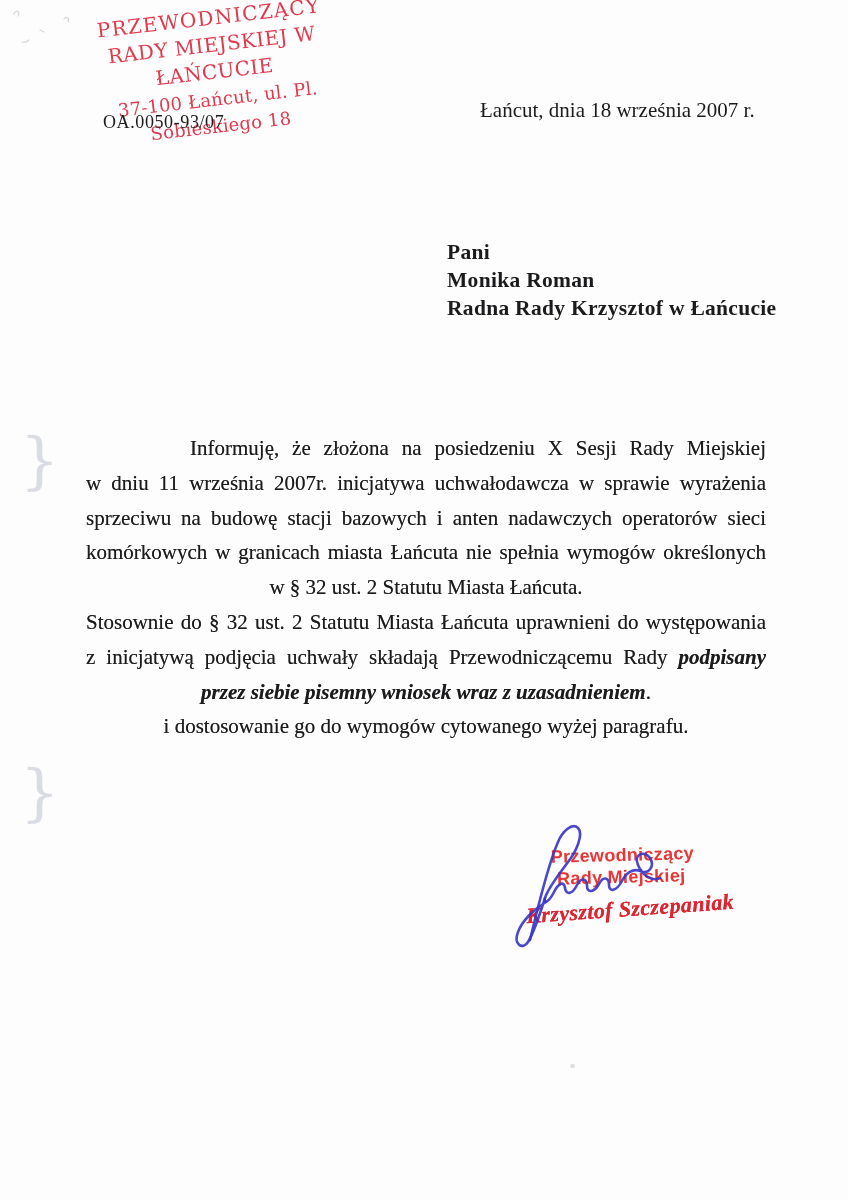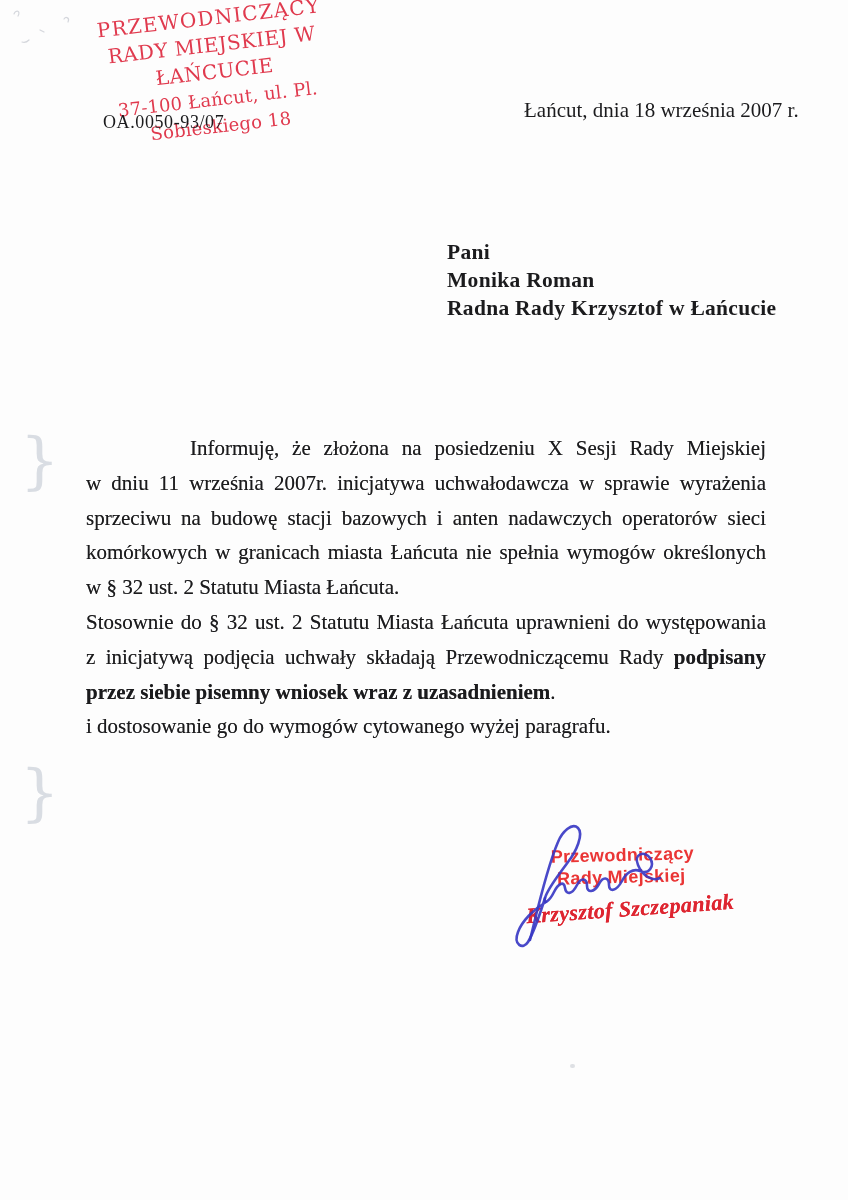--- a/index.html
+++ b/index.html
@@ -27,42 +27,41 @@
   .letterhead-stamp .l3{font-size:18px;letter-spacing:0.2px;}
   
   .ref-number{
     position:absolute;left:103px;top:112px;
     font-size:18px;letter-spacing:0.6px;
   }
   
   .dateline{
     position:absolute;left:480px;top:98px;
     font-size:21px;
-    margin-left:44px;
   }
   
   .recipient{
     position:absolute;left:447px;top:238px;
     font-size:21.5px;font-weight:bold;
     line-height:28px;letter-spacing:0.3px;
   }
   
   .letter-body{
     position:absolute;left:86px;top:431px;width:680px;
     font-size:21px;
     text-shadow:0 0 0.4px rgba(0,0,0,.55);
   }
   .body-line{
     line-height:34.8px;
-    text-align:left;
+    text-align:center;
     white-space:normal;
   }
   .body-line.just{text-align:justify;text-align-last:justify;}
   .body-line.indent{padding-left:104px;}
-  .body-line .em{font-weight:bold;}
+  .body-line .em{font-weight:bold;font-style:italic;}
   
   .sig-stamp-title{
     position:absolute;left:551px;top:845px;width:140px;
     text-align:center;
     font-family:"Liberation Sans", sans-serif;
     font-weight:bold;font-size:18px;line-height:21.5px;
     color:var(--stamp_red_bottom,#ea3535);
     transform:rotate(-1.5deg);
     letter-spacing:0.3px;
   }

